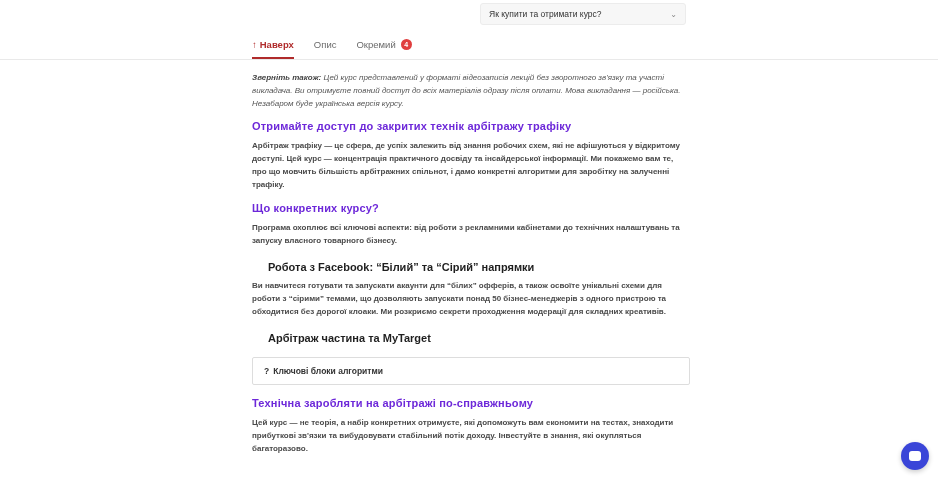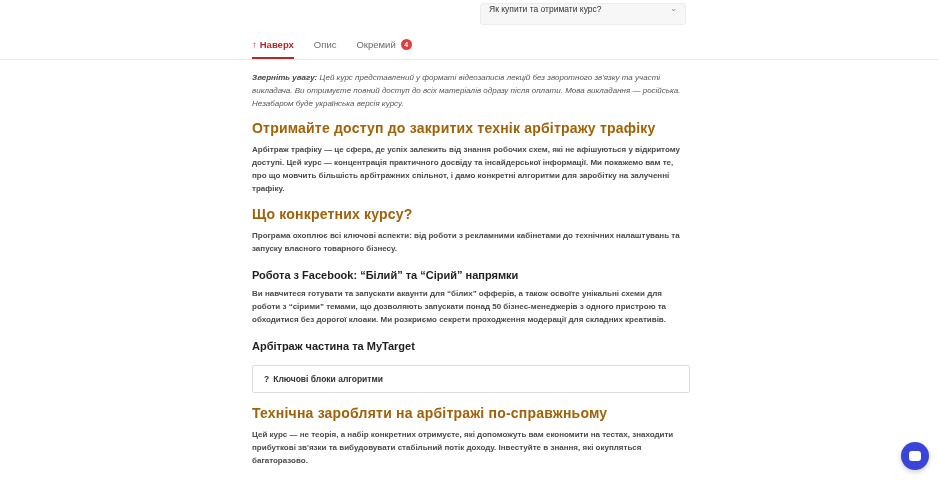--- a/index.html
+++ b/index.html
@@ -4,38 +4,38 @@
 <style>
   html,body{margin:0;padding:0;}
   body{
     width:938px;height:480px;position:relative;overflow:hidden;
     background:#ffffff;font-family:"Liberation Sans",sans-serif;color:#4a4a4a;
   }
   
   .topbar{position:absolute;top:0;left:0;right:0;height:30px;background:#fff;
     box-shadow:0 1px 2px rgba(0,0,0,0.05);}
   .dropdown{position:absolute;left:480px;top:3px;width:206px;height:22px;box-sizing:border-box;
-    background:#f7f7f7;border:1px solid #ececec;border-radius:3px;display:flex;align-items:flex-start;
+    background:#f7f7f7;border:1px solid #ececec;border-radius:3px;display:flex;align-items:center;
     justify-content:space-between;padding:0 8px;font-size:8.5px;color:#333;cursor:pointer;}
   .dropdown .chev{color:#888;font-size:8px;}
   
   .navbar{position:absolute;top:30px;left:0;right:0;height:30px;background:#fff;
     border-bottom:1px solid #e9e9e9;display:flex;align-items:center;padding-left:252px;
     gap:20px;font-size:9.5px;box-sizing:border-box;}
   .nav-item{color:#6b6b6b;cursor:pointer;position:relative;display:flex;align-items:center;gap:3px;}
   .nav-item.active{color:#b02b2b;font-weight:bold;}
   .nav-item.active::after{content:"";position:absolute;left:0;right:0;bottom:-9px;height:2px;background:#b02b2b;}
   .nav-badge{display:inline-flex;width:11px;height:11px;border-radius:50%;background:#e03e3e;color:#fff;
     font-size:7px;align-items:center;justify-content:center;margin-left:2px;font-weight:bold;}
   
   .content{position:absolute;left:252px;top:60px;width:438px;}
   .notice{font-style:italic;font-size:8px;line-height:1.6;color:#555;margin:12px 0 10px;}
   .notice b{color:#444;}
-  h2{font-size:14px;font-weight:bold;color:#a16207;margin:8px 0 8px;letter-spacing:.2px;}
-  h3{font-size:11px;font-weight:bold;color:#1f1f1f;margin:13px 0 7px;}
+  h2{font-size:11px;font-weight:bold;color:#6d28d9;margin:8px 0 8px;letter-spacing:.2px;}
+  h3{font-size:11px;font-weight:bold;color:#1f1f1f;margin:13px 16px 7px;}
   p.body{font-size:8px;line-height:1.62;color:#4a4a4a;margin:0 0 10px;font-weight:bold;}
   .accordion{box-sizing:border-box;width:100%;border:1px solid #ddd;border-radius:2px;
     padding:8px 11px;font-size:8.5px;font-weight:600;color:#333;margin:13px 0 12px;cursor:pointer;
     display:flex;gap:4px;align-items:center;background:#fff;}
   
   .chat-fab{position:absolute;right:9px;bottom:10px;width:28px;height:28px;border-radius:50%;
     background:#3a45d8;display:flex;align-items:center;justify-content:center;cursor:pointer;
     box-shadow:0 2px 5px rgba(0,0,0,.2);}
   .chat-bubble{width:12px;height:10px;background:#fff;border-radius:3px;}
 </style>
@@ -58,21 +58,21 @@
     <span>Опис</span>
   </span>
   <span class="nav-item">
     <span>Окремий</span>
     <span class="nav-badge">4</span>
   </span>
 </div>
 
 <div class="content">
 
-  <p class="notice"><b>Зверніть увагу:</b><span> Цей курс представлений у форматі відеозаписів лекцій без зворотного зв'язку та участі викладача. Ви отримуєте повний доступ до всіх матеріалів одразу після оплати. Мова викладання — російська. Незабаром буде українська версія курсу.</span></p>
+  <p class="notice"><b>Зверніть також:</b><span> Цей курс представлений у форматі відеозаписів лекцій без зворотного зв'язку та участі викладача. Ви отримуєте повний доступ до всіх матеріалів одразу після оплати. Мова викладання — російська. Незабаром буде українська версія курсу.</span></p>
 
   <h2>Отримайте доступ до закритих технік арбітражу трафіку</h2>
   <p class="body">Арбітраж трафіку — це сфера, де успіх залежить від знання робочих схем, які не афішуються у відкритому доступі. Цей курс — концентрація практичного досвіду та інсайдерської інформації. Ми покажемо вам те, про що мовчить більшість арбітражних спільнот, і дамо конкретні алгоритми для заробітку на залученні трафіку.</p>
 
   <h2>Що конкретних курсу?</h2>
   <p class="body">Програма охоплює всі ключові аспекти: від роботи з рекламними кабінетами до технічних налаштувань та запуску власного товарного бізнесу.</p>
 
   <h3>Робота з Facebook: “Білий” та “Сірий” напрямки</h3>
   <p class="body">Ви навчитеся готувати та запускати акаунти для “білих” офферів, а також освоїте унікальні схеми для роботи з “сірими” темами, що дозволяють запускати понад 50 бізнес-менеджерів з одного пристрою та обходитися без дорогої клоаки. Ми розкриємо секрети проходження модерації для складних креативів.</p>
 

